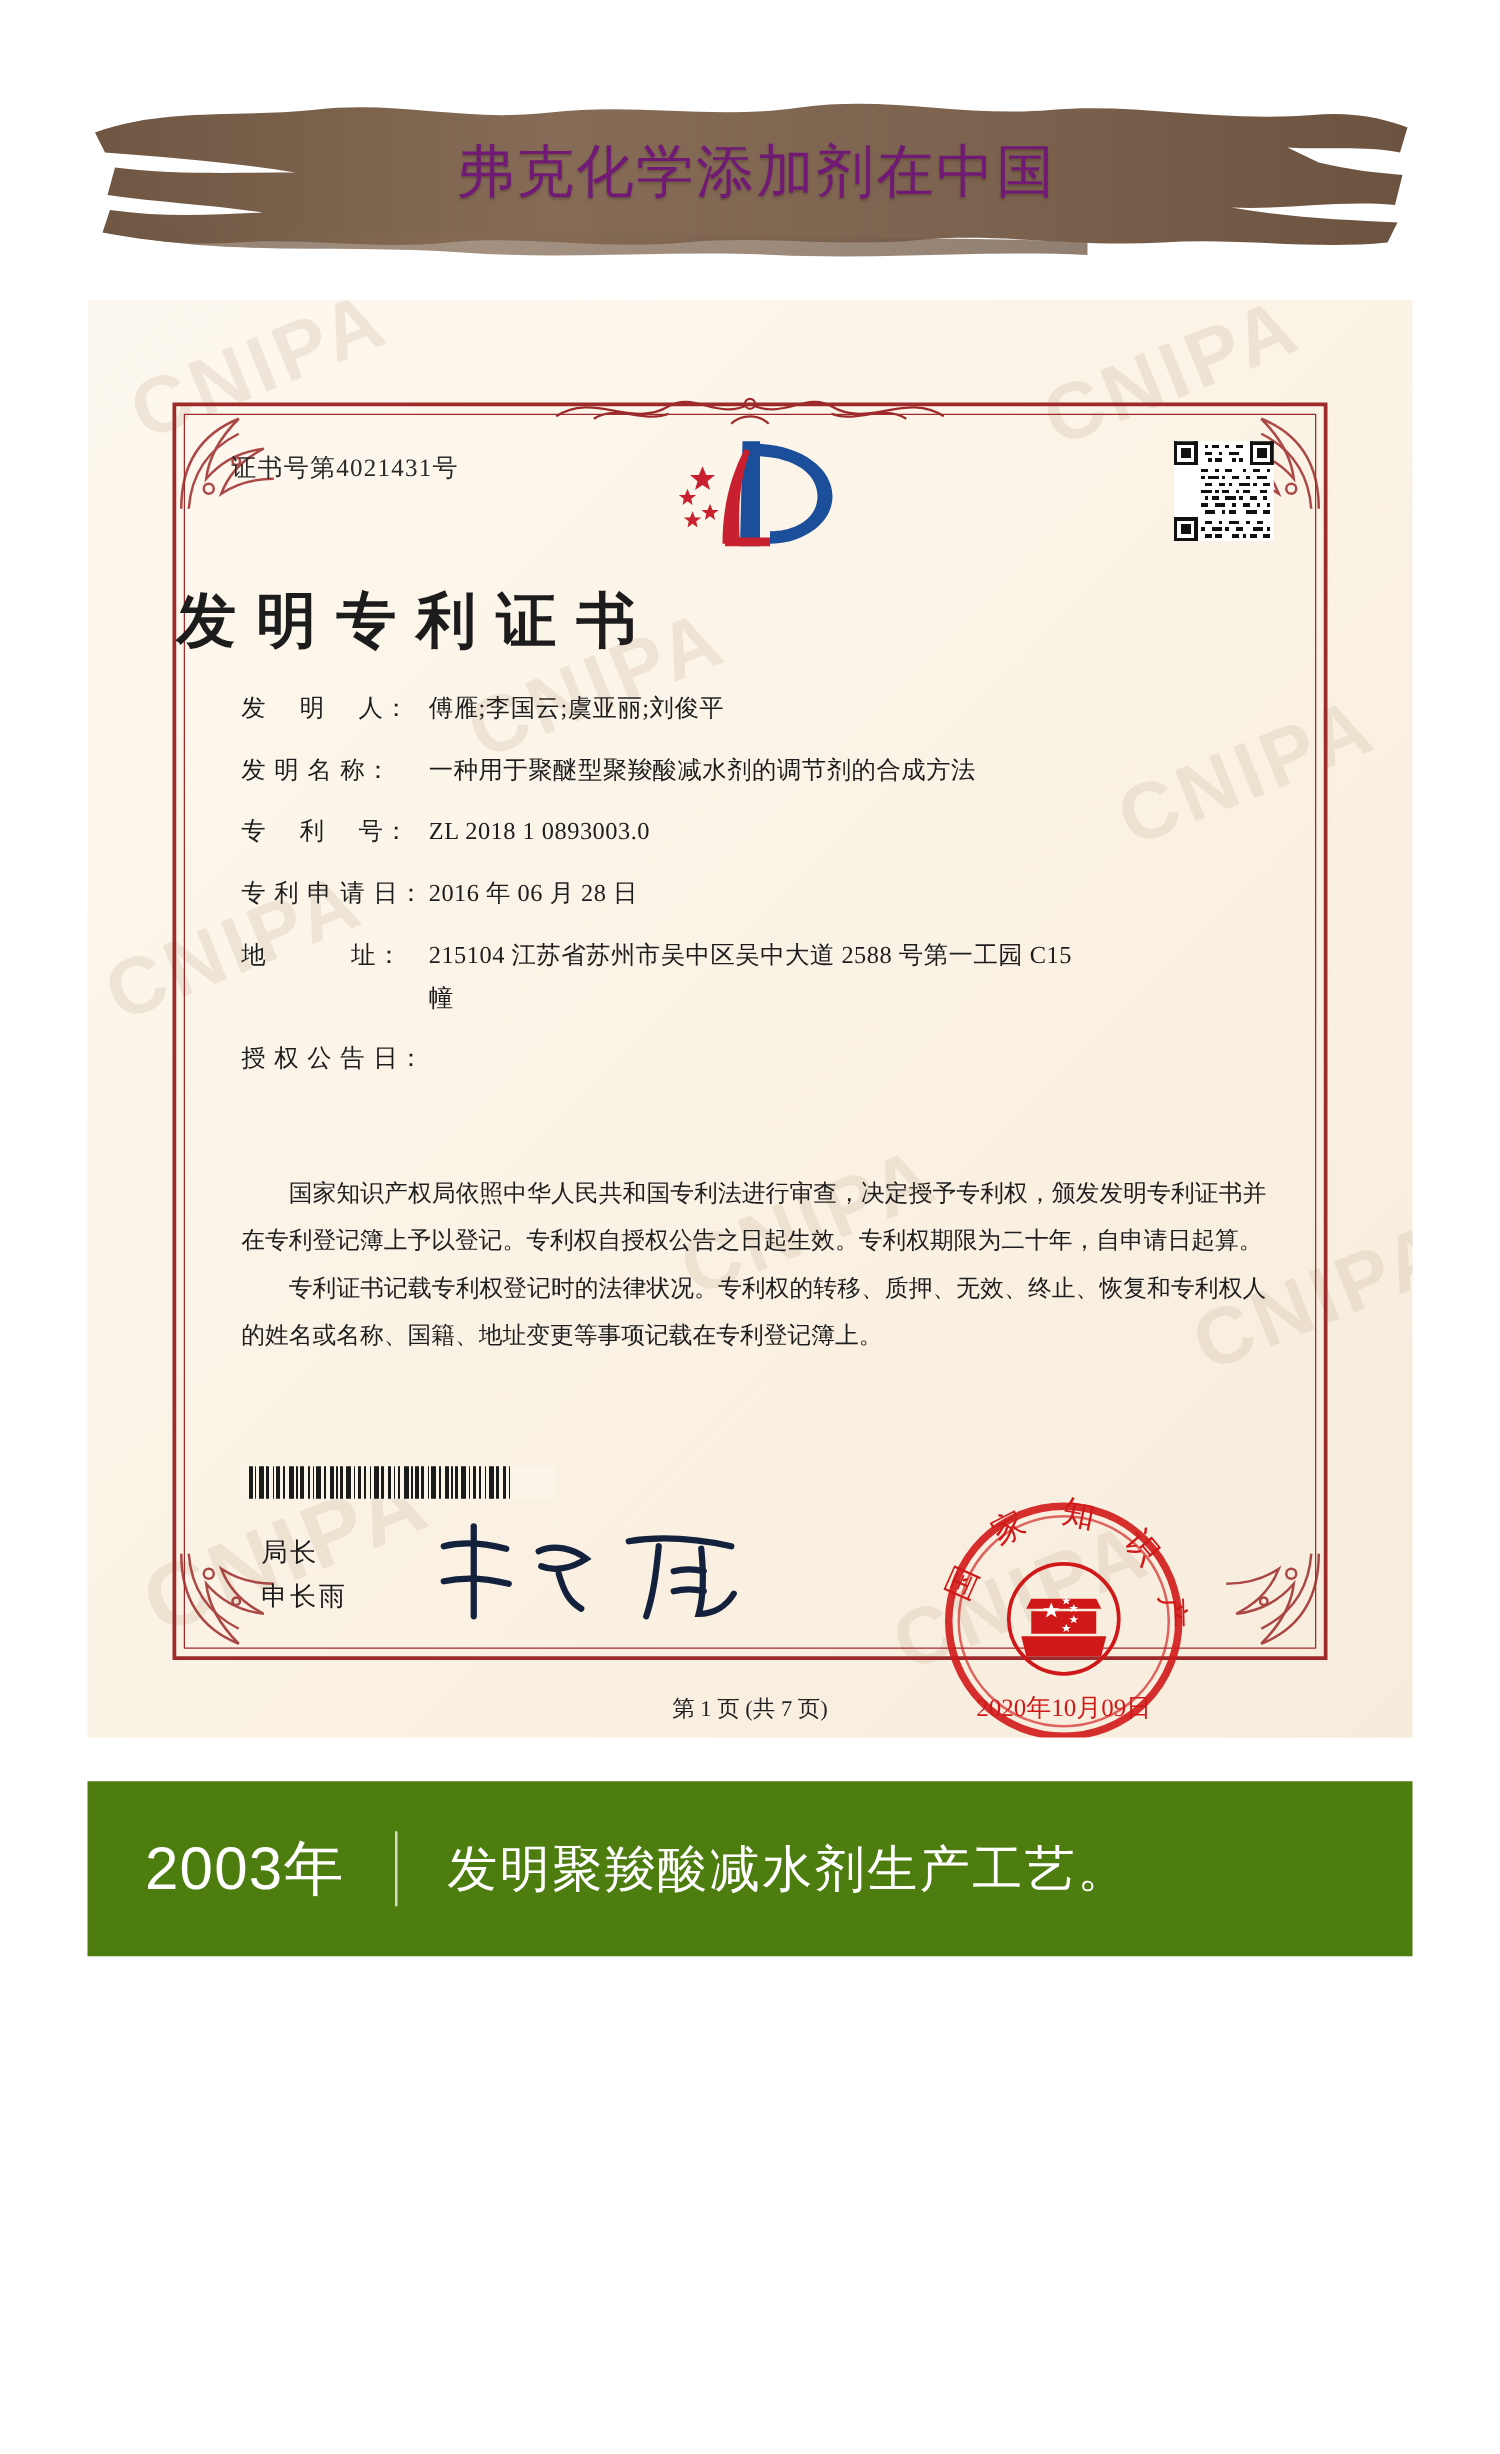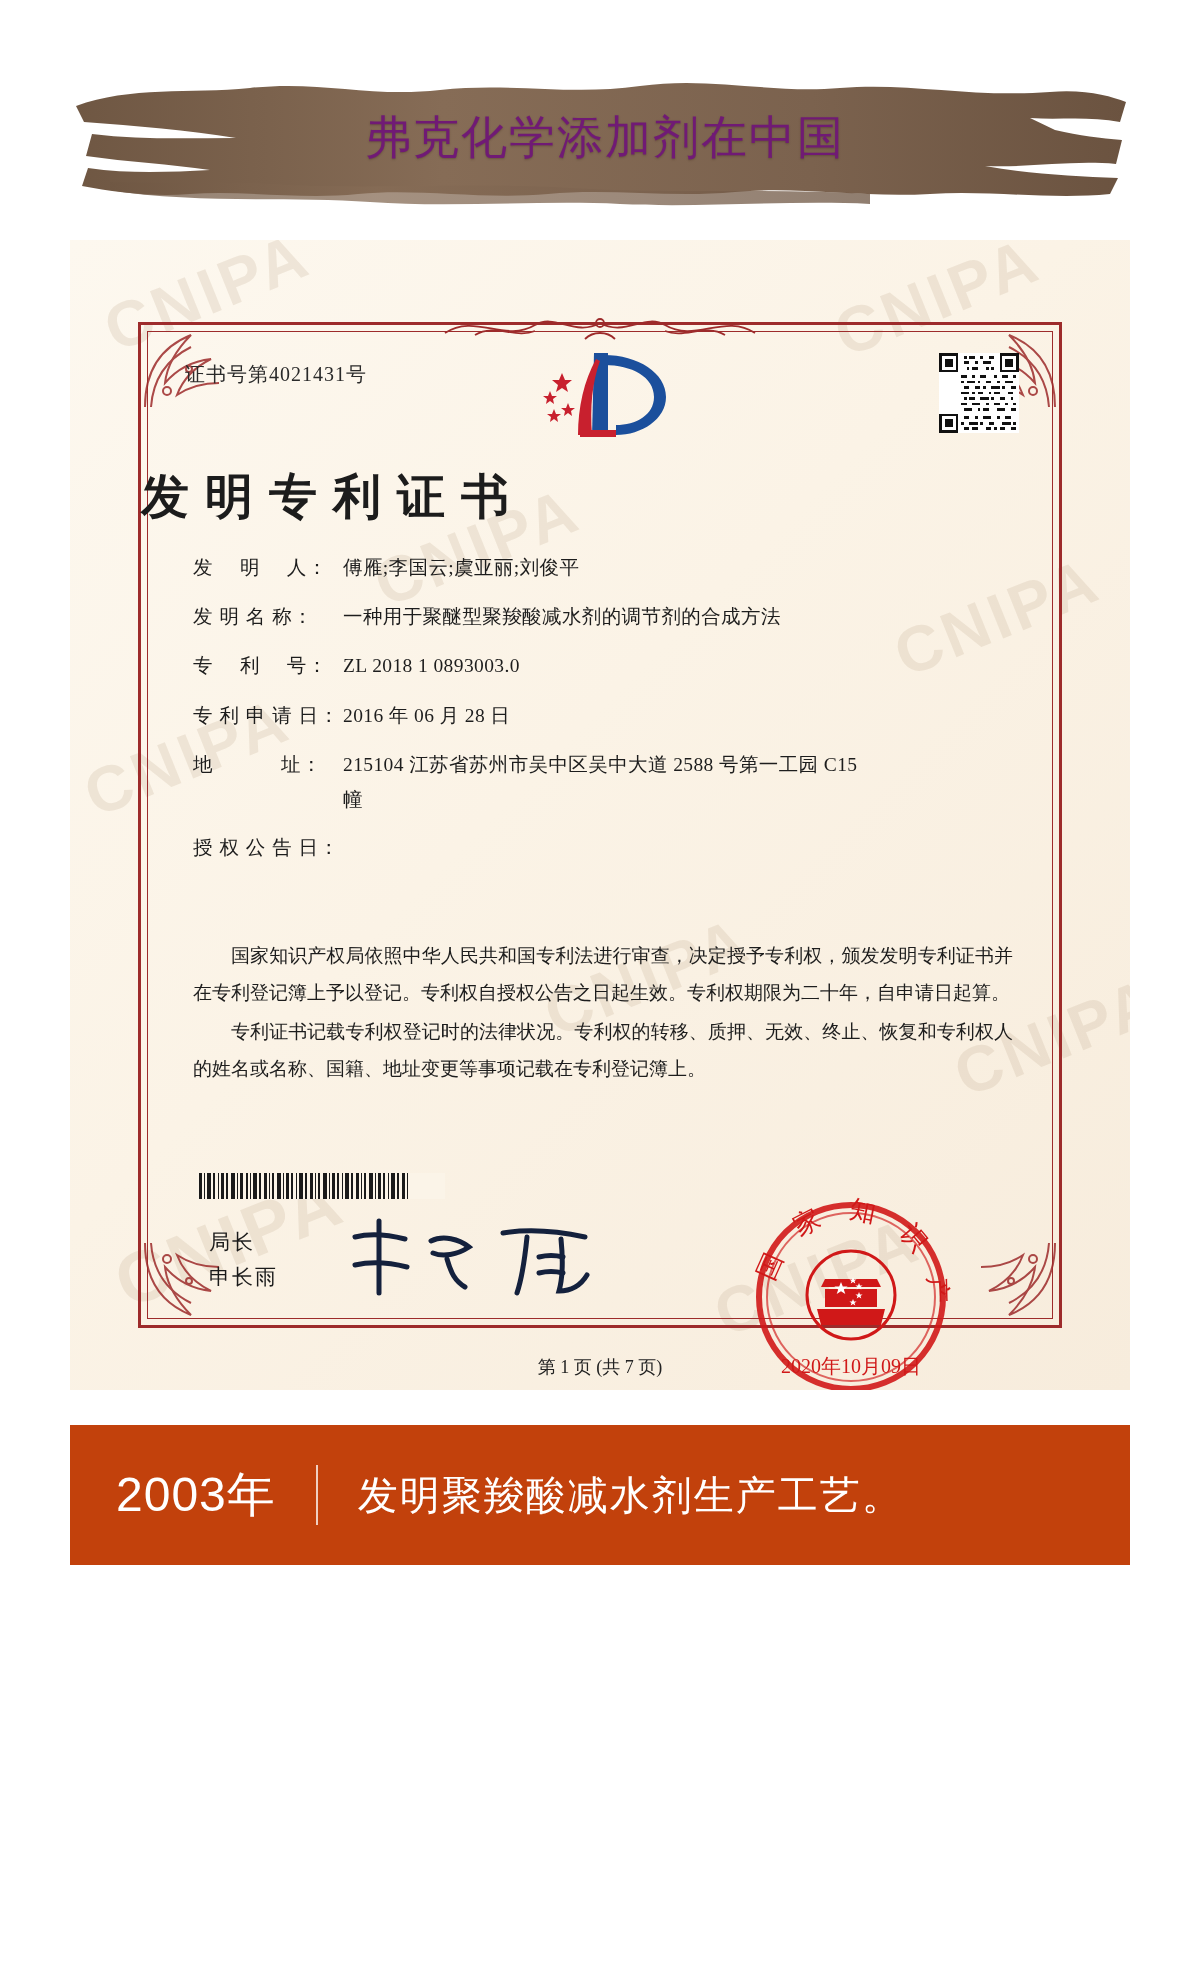--- a/index.html
+++ b/index.html
@@ -119,21 +119,21 @@
     position:absolute;left:600px;top:862px;width:220px;height:220px;
   }
   .page-no{
     position:absolute;left:0;right:0;top:1030px;text-align:center;
     font-size:18px;color:#222;
   }
 
   
   .caption{
     position:absolute;left:70px;top:1425px;width:1060px;height:140px;
-    background:#c2410c;display:flex;align-items:center;
+    background:#4d7c0f;display:flex;align-items:center;
     font-family:"Liberation Sans", sans-serif;color:#ffffff;
   }
   .caption .year{
     margin-left:46px;font-size:48px;letter-spacing:1px;
   }
   .caption .sep{
     width:2px;height:60px;background:rgba(255,255,255,.75);margin:0 40px;
   }
   .caption .txt{font-size:40px;letter-spacing:2px;}
 </style>

